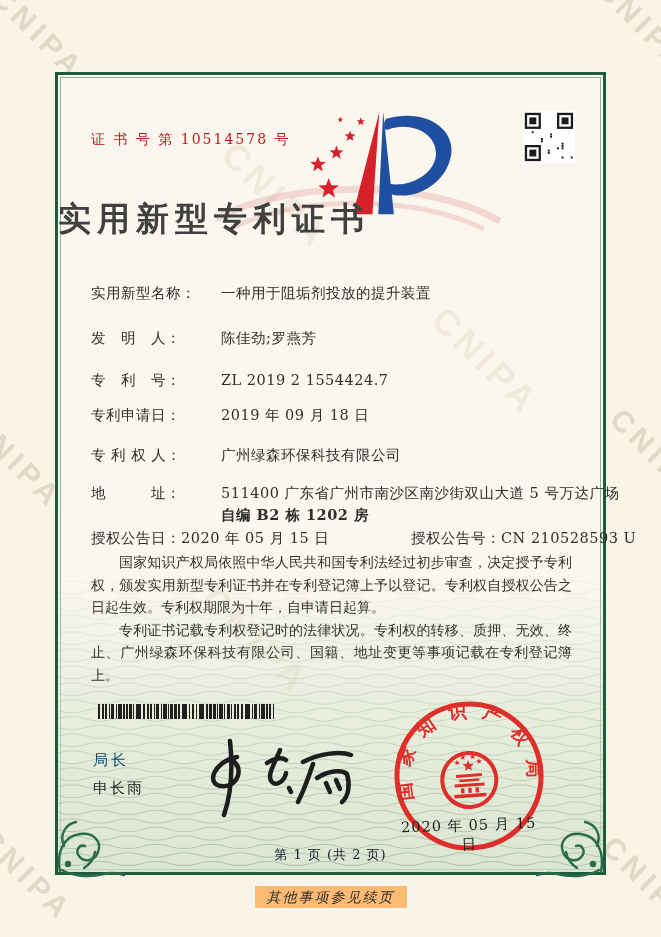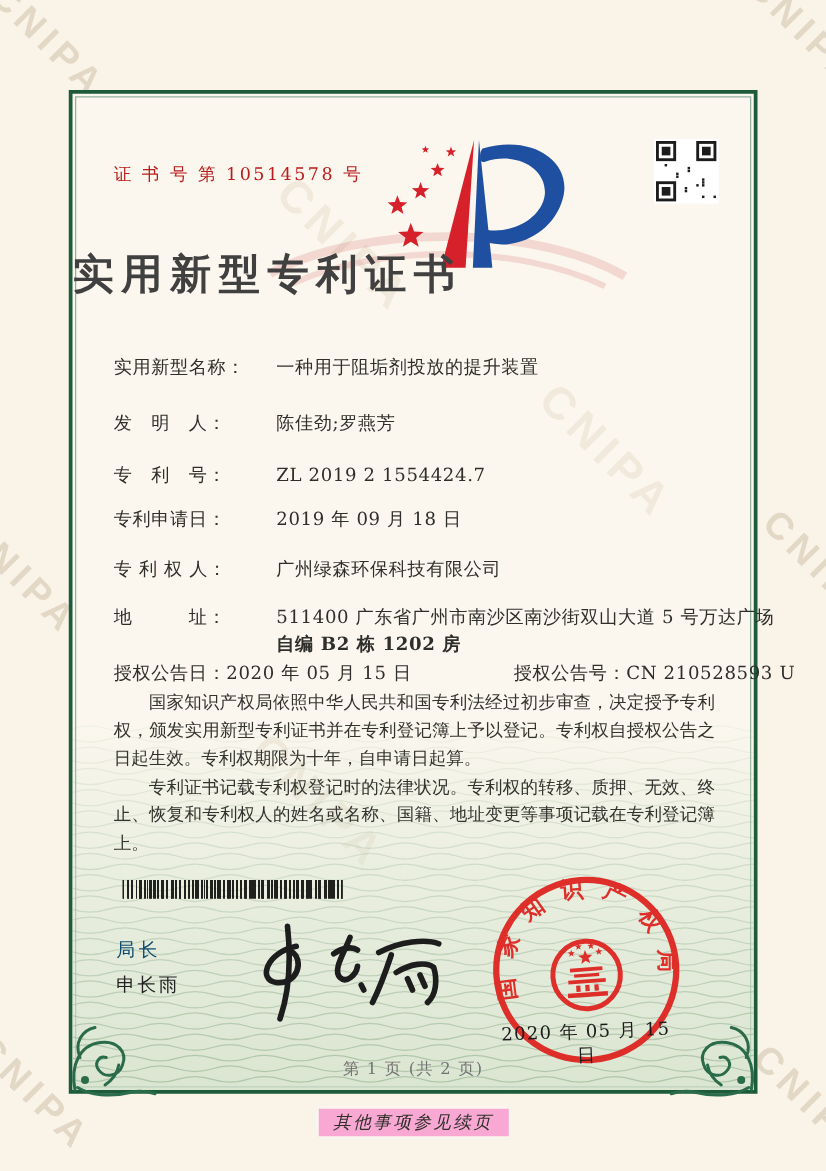--- a/index.html
+++ b/index.html
@@ -50,29 +50,29 @@
 
   .sig-role{position:absolute;left:35px;top:676px;font-size:15px;letter-spacing:3px;color:#0c4a6e;}
   .sig-name{position:absolute;left:35px;top:704px;font-size:15px;letter-spacing:2px;color:#222;text-align:center;}
   .sig-hand{position:absolute;left:135px;top:660px;}
 
   .seal-svg{position:absolute;left:332px;top:622px;}
   .seal-date{position:absolute;left:338px;top:741px;width:146px;text-align:center;
       font-size:14.5px;color:#1c1c1c;letter-spacing:1px;transform:rotate(-2deg);}
 
   .page-num{position:absolute;left:0;right:0;bottom:8px;text-align:center;
-      font-size:13px;color:#737373;letter-spacing:1px;}
+      font-size:13px;color:#0f172a;letter-spacing:1px;}
 
   .corner{position:absolute;bottom:-6px;}
   .corner.left{left:-4px;}
   .corner.right{right:-4px;transform:scaleX(-1);}
 
   .note{position:absolute;left:0;right:0;top:889px;text-align:center;font-size:14px;
         font-style:italic;color:#2f2f2a;letter-spacing:2px;}
-  .note span{background:#f9a8d4;padding:3px 12px;box-shadow:0 0 6px rgba(255,255,255,.9);}
+  .note span{background:#fdba74;padding:3px 12px;box-shadow:0 0 6px rgba(255,255,255,.9);}
 </style>
 </head>
 <body>
 
 <div class="page">
 
   <div class="wm" style="left:-20px;top:16px;">CNIPA</div>
   <div class="wm" style="left:585px;top:8px;">CNIPA</div>
   <div class="wm" style="left:-42px;top:445px;">CNIPA</div>
   <div class="wm" style="left:598px;top:438px;">CNIPA</div>
@@ -198,21 +198,21 @@
         <span class="addr2" style="top:22px;font-weight:bold;">自编 B2 栋 1202 房</span>
       </div>
       <div class="frow" style="top:245px;">
         <span>授权公告日：</span><span>2020 年 05 月 15 日</span>
         <span class="grant-right"><span>授权公告号：</span><span>CN 210528593 U</span></span>
       </div>
     </div>
 
     <div class="paras">
       <p>国家知识产权局依照中华人民共和国专利法经过初步审查，决定授予专利权，颁发实用新型专利证书并在专利登记簿上予以登记。专利权自授权公告之日起生效。专利权期限为十年，自申请日起算。</p>
-      <p>专利证书记载专利权登记时的法律状况。专利权的转移、质押、无效、终止、恢复和专利权人的姓名或名称、国籍、地址变更等事项记载在专利登记簿上。</p>
+      <p>专利证书记载专利权登记时的法律状况。专利权的转移、质押、无效、终止、广州绿森环保科技有限公司、国籍、地址变更等事项记载在专利登记簿上。</p>
     </div>
 
     <div class="barcode"></div>
 
     <div class="sig-role">局长</div>
     <div class="sig-name">申长雨</div>
     <svg class="sig-hand" width="175" height="88" viewBox="0 0 175 88">
       <g stroke="#1d1d1d" stroke-width="4.5" fill="none" stroke-linecap="round" stroke-linejoin="round">
         <path d="M44 22 C 20 27 13 49 28 51 C 45 53 51 33 40 26"></path>
         <path d="M37 6 C 39 25 40 54 31 80"></path>

